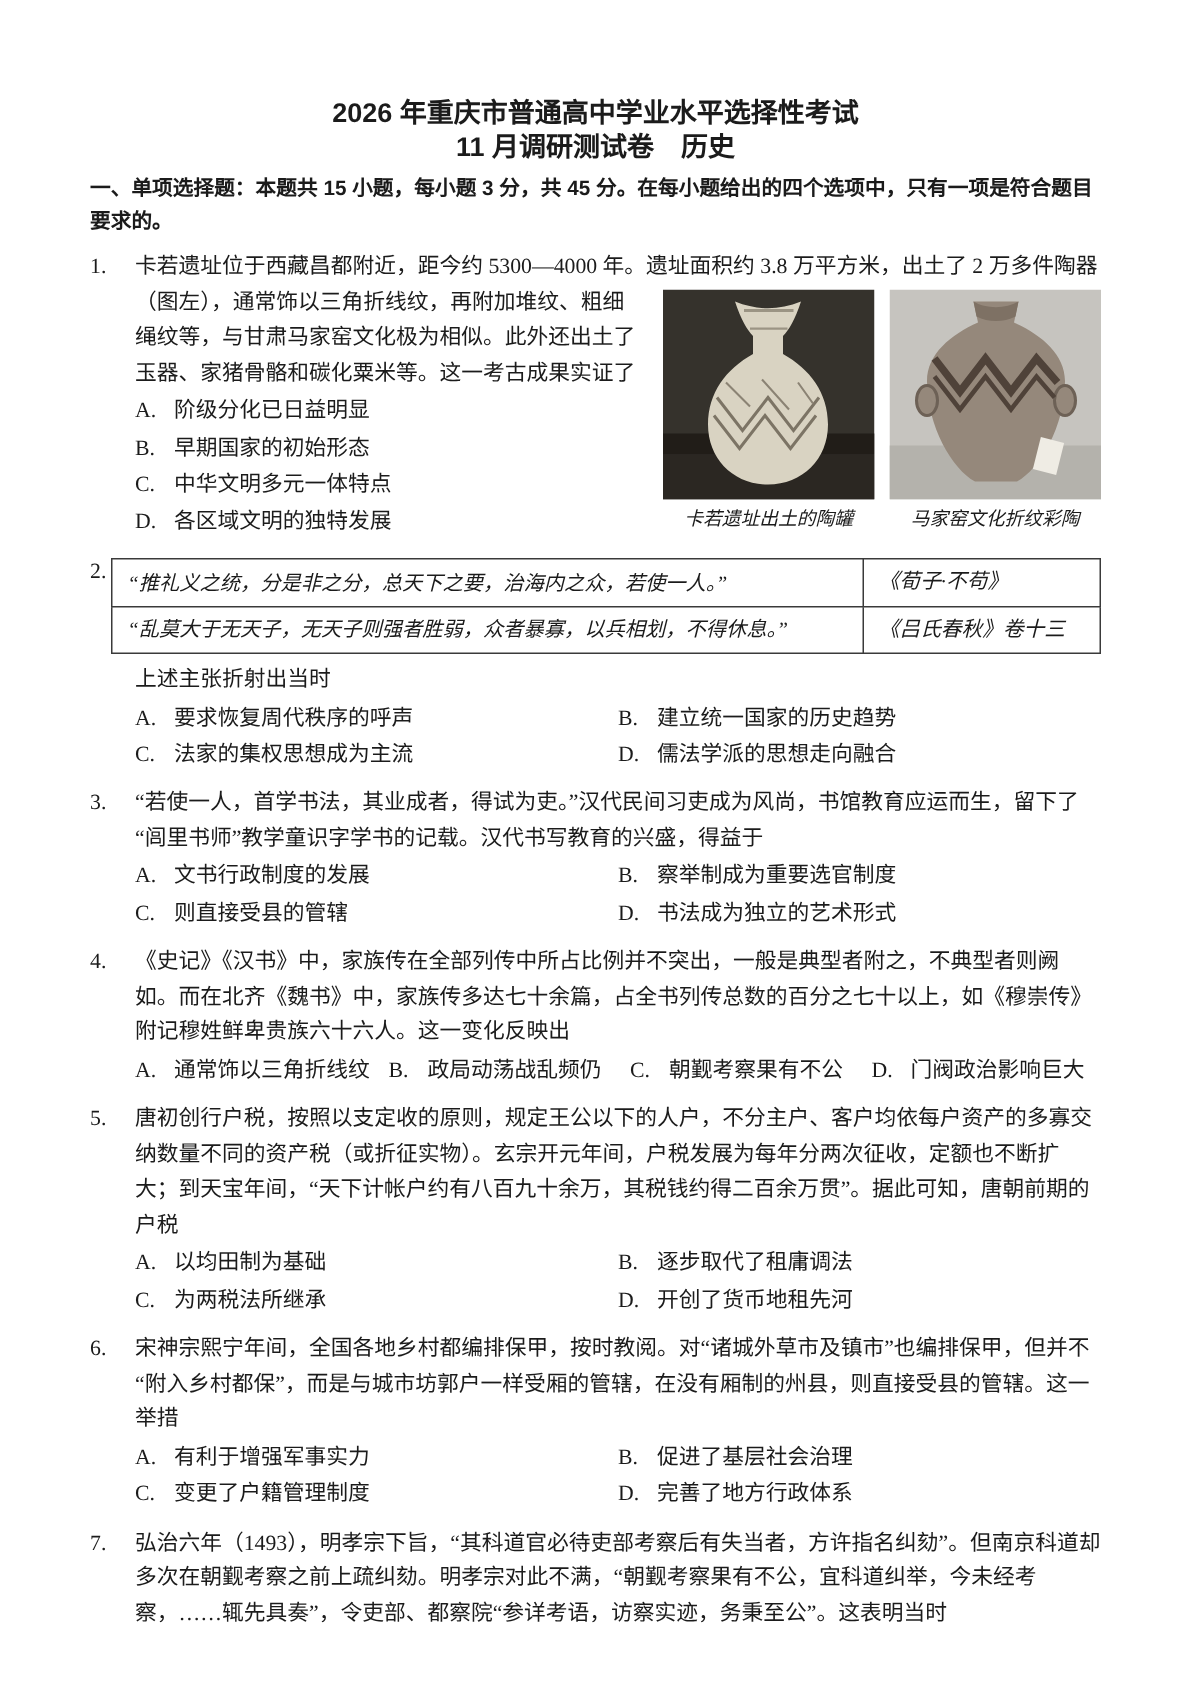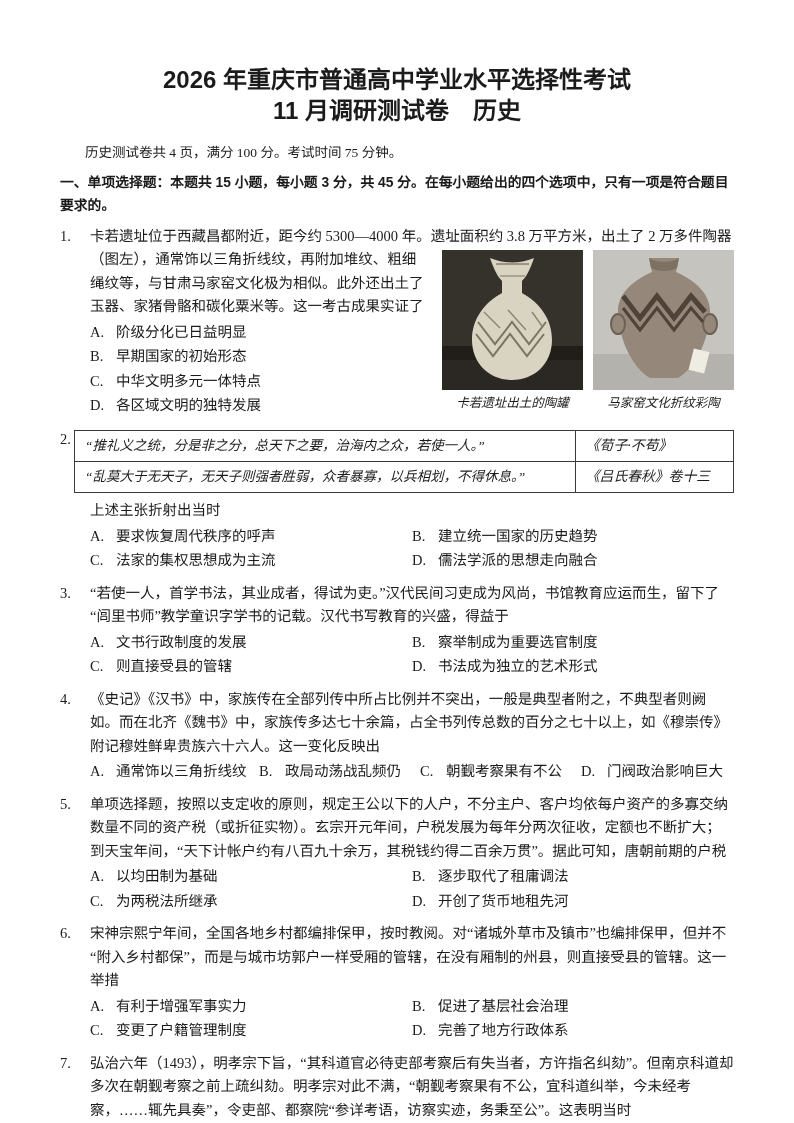--- a/index.html
+++ b/index.html
@@ -11,21 +11,21 @@
     font-size:14.5px;
     line-height:1.62;
     overflow:hidden;
   }
   .page{padding:64px 60px 0 60px;box-sizing:border-box;}
 
   .title{
     text-align:center;
     font-family:"Liberation Sans","DejaVu Sans",sans-serif;
     font-weight:bold;
-    font-size:24px;
+    font-size:18px;
     line-height:1.3;
     margin:0;
   }
   .exam-note{
     margin:16px 0 8px 25px;
     font-size:13.5px;
   }
   .section-header{
     font-family:"Liberation Sans","DejaVu Sans",sans-serif;
     font-weight:bold;
@@ -86,21 +86,20 @@
   }
 </style>
 </head>
 <body>
 
 <div class="page">
 
   <h1 class="title">2026 年重庆市普通高中学业水平选择性考试</h1>
   <h1 class="title">11 月调研测试卷　历史</h1>
 
-  <div class="exam-note">历史测试卷共 4 页，满分 100 分。考试时间 75 分钟。</div>
 
   <div class="section-header">一、单项选择题：本题共 15 小题，每小题 3 分，共 45 分。在每小题给出的四个选项中，只有一项是符合题目要求的。</div>
 
   <div class="q">
     <div class="qnum">1.</div>
     <div class="qbody">
       <span>卡若遗址位于西藏昌都附近，距今约 5300—4000 年。遗址面积约 3.8 万平方米，出土了 2 万多件陶器</span>
       <span class="figs">
         <span class="fig">
           <svg viewBox="0 0 141 140">
@@ -236,21 +235,21 @@
           <span class="opt-label">D.</span>
           <span class="opt-text">门阀政治影响巨大</span>
         </div>
       </div>
     </div>
   </div>
 
   <div class="q">
     <div class="qnum">5.</div>
     <div class="qbody">
-      <div>单项选择题，按照以支定收的原则，规定王公以下的人户，不分主户、客户均依每户资产的多寡交纳数量不同的资产税（或折征实物）。玄宗开元年间，户税发展为每年分两次征收，定额也不断扩大；到天宝年间，“天下计帐户约有八百九十余万，其税钱约得二百余万贯”。据此可知，唐朝前期的户税</div>
+      <div>唐初创行户税，按照以支定收的原则，规定王公以下的人户，不分主户、客户均依每户资产的多寡交纳数量不同的资产税（或折征实物）。玄宗开元年间，户税发展为每年分两次征收，定额也不断扩大；到天宝年间，“天下计帐户约有八百九十余万，其税钱约得二百余万贯”。据此可知，唐朝前期的户税</div>
       <div class="opts-grid2">
         <div class="opt">
           <span class="opt-label">A.</span>
           <span class="opt-text">以均田制为基础</span>
         </div>
         <div class="opt">
           <span class="opt-label">B.</span>
           <span class="opt-text">逐步取代了租庸调法</span>
         </div>
         <div class="opt">

